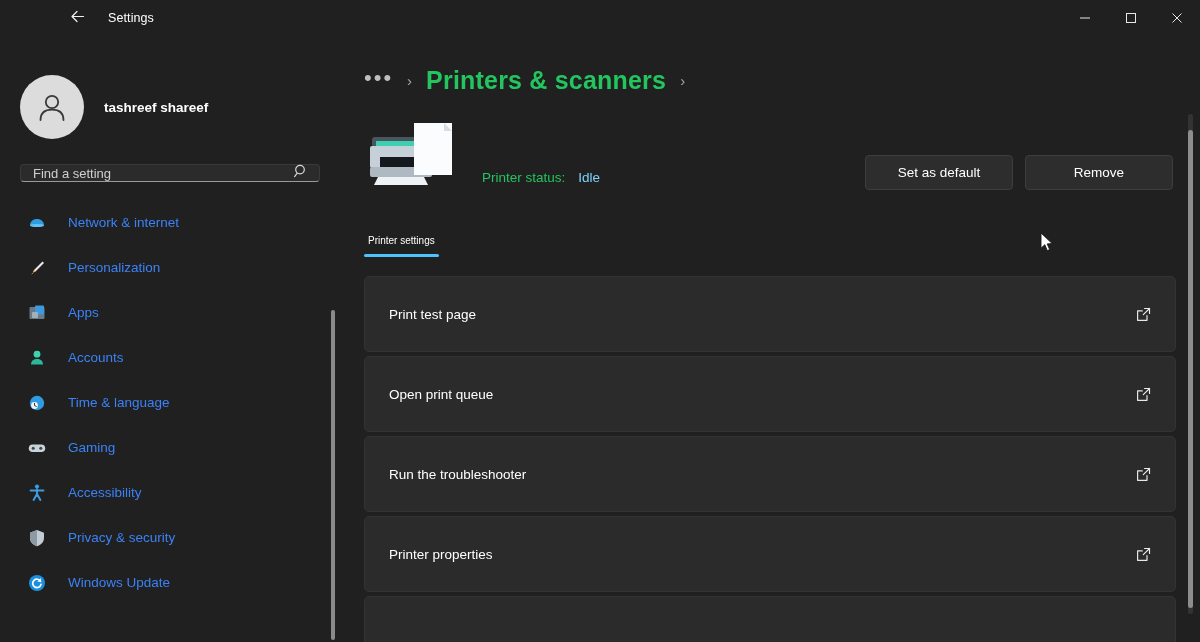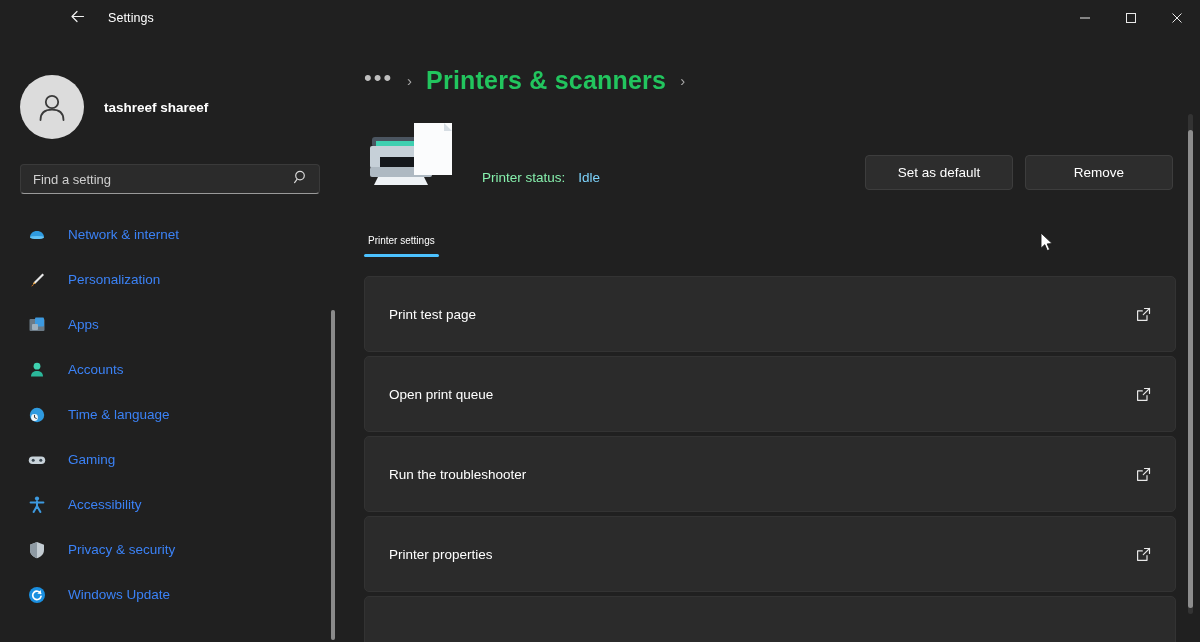--- a/index.html
+++ b/index.html
@@ -42,21 +42,21 @@
     width: 64px; height: 64px; border-radius: 50%;
     background: #dcdcdc; display: flex; align-items: center; justify-content: center;
     flex: 0 0 auto;
   }
   .profile-name {
     margin-left: 20px; font-size: 13.5px; font-weight: bold; color: #fff;
   }
 
   .search-wrap { margin: 25px 20px 0 20px; position: relative; }
   .search-box {
-    width: 300px; height: 30px; background: #2b2b2b;
+    width: 300px; height: 18px; background: #2b2b2b;
     border: 1px solid #3a3a3a; border-bottom: 1.5px solid #9a9a9a;
     border-radius: 4px; display: flex; align-items: center;
     padding: 0 10px 0 12px;
     gap: 26px;
   }
   .search-box input {
     flex: 1; background: transparent; border: none; outline: none;
     color: #e3e3e3; font-size: 13px; font-family: "Liberation Sans", sans-serif;
   }
   .search-box input::placeholder { color: #cfcfcf; }
@@ -102,21 +102,21 @@
 
   .printer-row {
     display: flex; align-items: center; margin: 20px 0 0 24px; height: 80px;
     position: relative;
   }
   .printer-icon { width: 96px; height: 76px; position: relative; flex: 0 0 auto; }
   .printer-status {
     margin-left: 22px; margin-top: 44px; font-size: 13.5px; color: #f2f2f2;
     display: flex; gap: 13px;
   }
-  .printer-status .label { color: #86efac; }
+  .printer-status .label { color: #22c55e; }
   .printer-status .value { color: #7dd3fc; }
 
   .actions { position: absolute; right: 27px; top: 40px; display: flex; gap: 12px; }
   .btn {
     height: 35px; min-width: 148px; padding: 0 20px;
     background: #2d2d2d; border: 1px solid #3d3d3d; border-radius: 4px;
     color: #ffffff; font-size: 13.5px; font-family: "Liberation Sans", sans-serif;
     cursor: pointer; display: flex; align-items: center; justify-content: center;
   }
 

